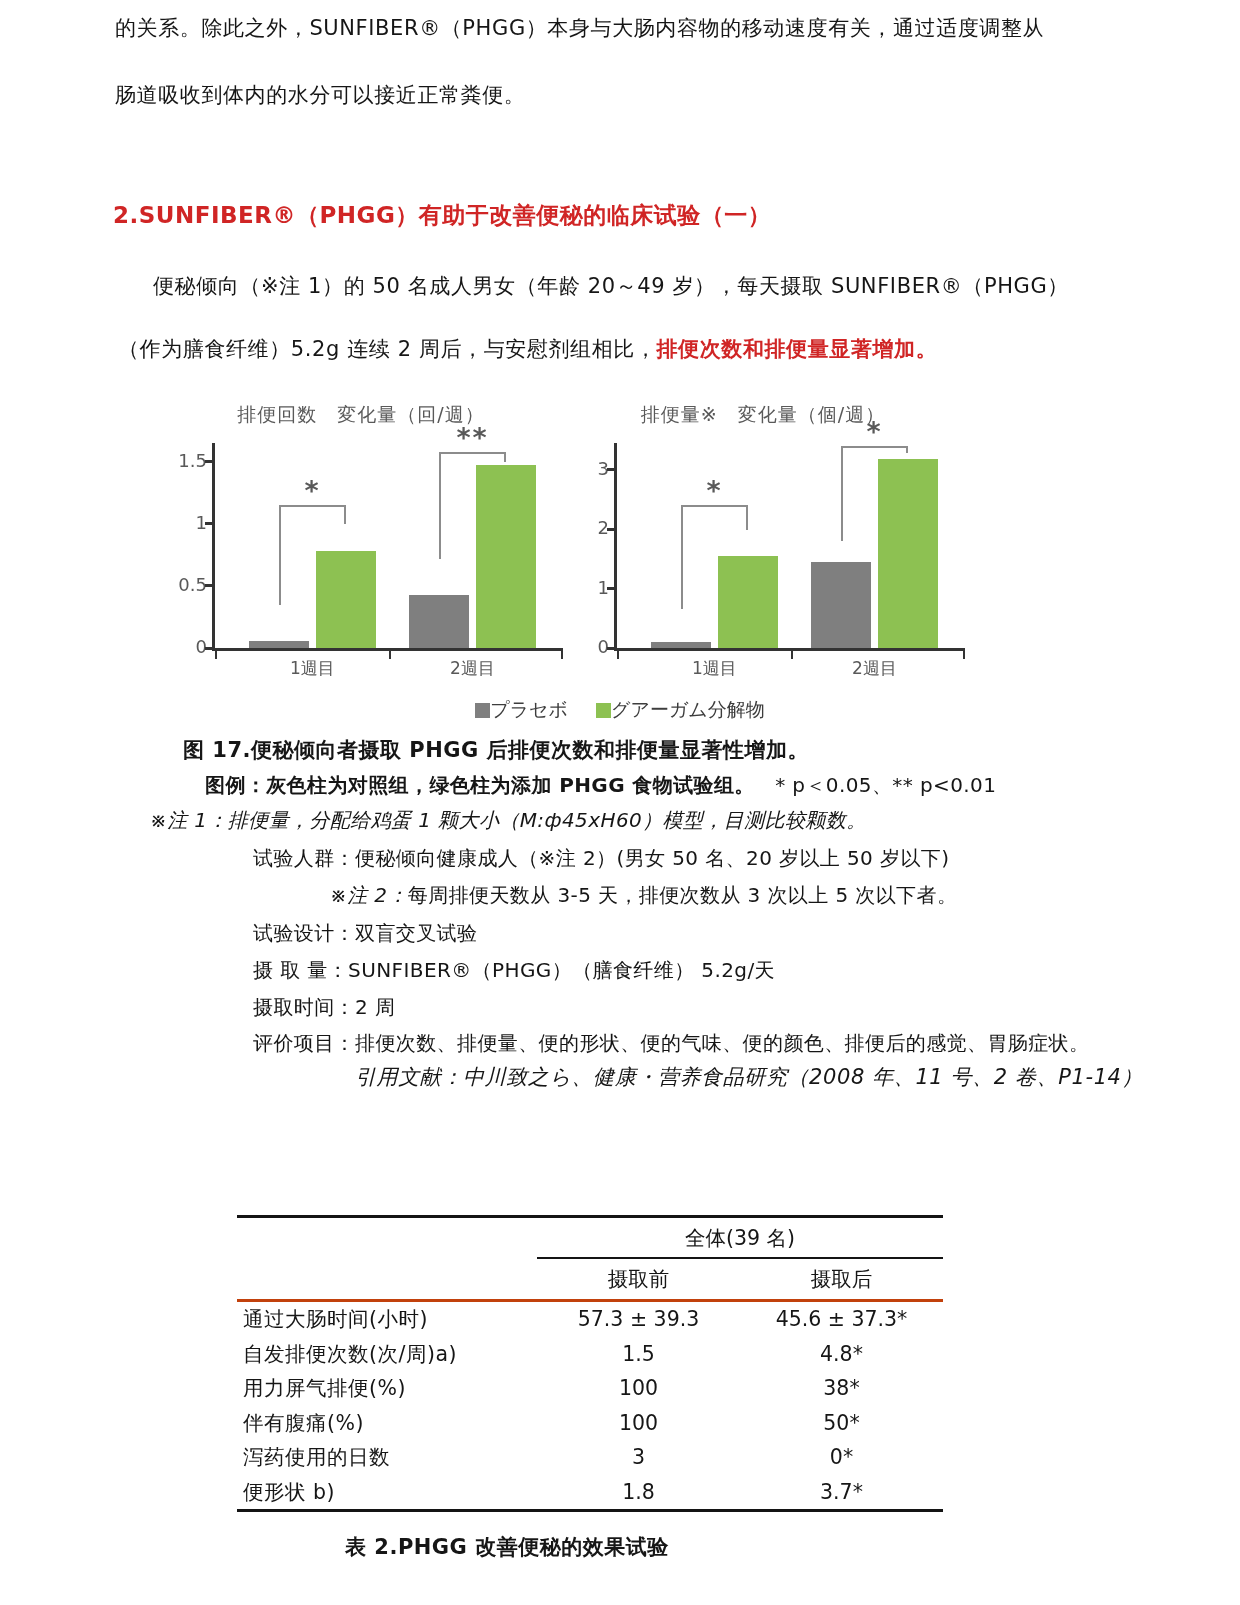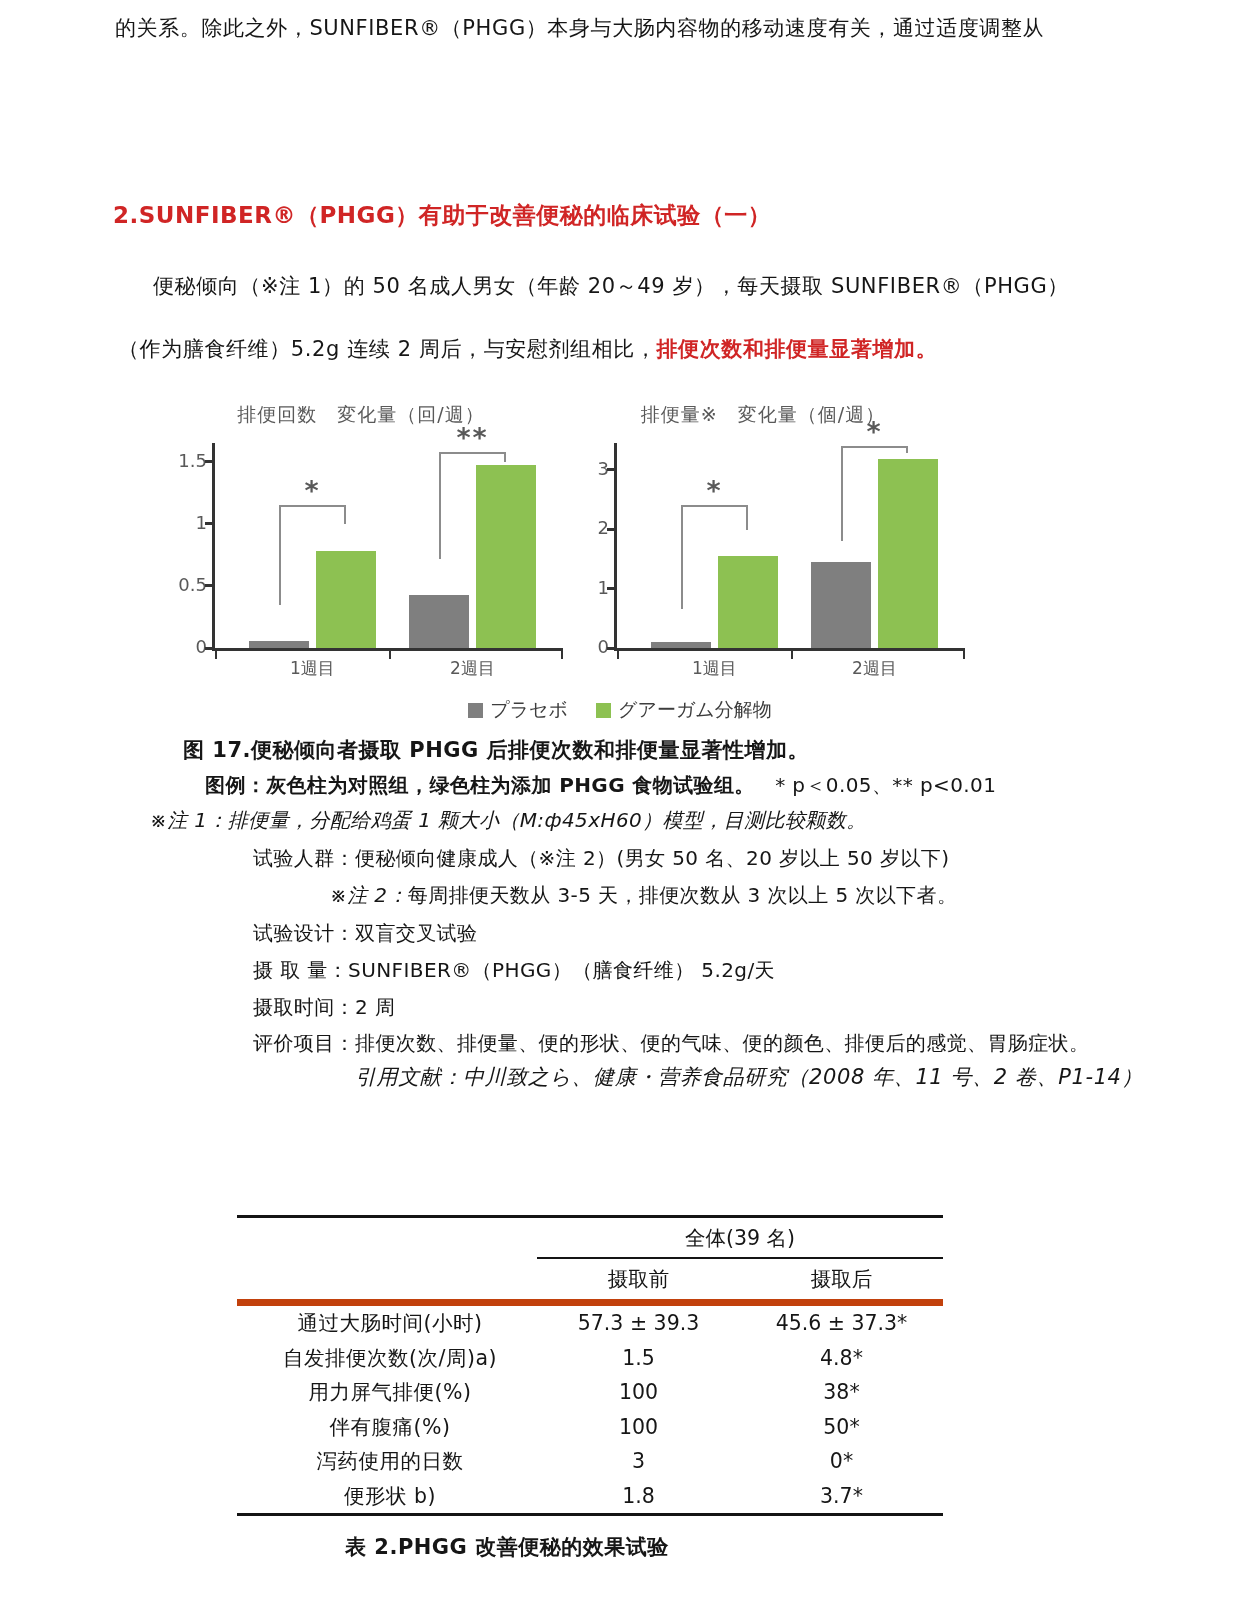--- a/index.html
+++ b/index.html
@@ -19,44 +19,45 @@
         border-left:3px solid #333;border-bottom:3px solid #333;overflow:visible;}
   .bar{position:absolute;bottom:0;}
   .ytick-label{position:absolute;left:-50px;width:42px;text-align:right;color:#595959;font-size:18px;line-height:20px;}
   .ytick-mark{position:absolute;left:-10px;width:10px;height:0;border-top:3px solid #333;}
   .xtick-mark{position:absolute;bottom:-11px;width:0;height:8px;border-left:2px solid #333;}
   .xlabel{position:absolute;top:214px;width:120px;text-align:center;color:#595959;font-size:17px;}
   .sig-h{position:absolute;border-top:2px solid #8c8c8c;}
   .sig-v{position:absolute;width:0;border-left:2px solid #8c8c8c;}
   .sig-label{position:absolute;width:48px;text-align:center;color:#595959;font-size:27px;font-weight:bold;letter-spacing:2px;line-height:27px;}
   .legend{position:absolute;left:0;top:697px;width:1240px;display:flex;justify-content:center;gap:28px;font-size:19px;color:#3d3d3d;}
-  .legend-item{display:flex;align-items:center;gap:7px;}
+  .legend-item{display:flex;align-items:center;}
   .legend-swatch{width:15px;height:15px;display:inline-block;}
   
   .fig-caption{position:absolute;left:0;top:736px;width:992px;text-align:center;font-weight:bold;font-size:21px;letter-spacing:0.5px;}
   .note-line{font-size:20px;letter-spacing:0.4px;white-space:nowrap;}
   .citation{font-style:italic;font-size:21px;letter-spacing:0.6px;white-space:nowrap;}
   
   .dtable{position:absolute;left:237px;top:1215px;width:706px;font-size:20.5px;}
   .t-top{border-top:3px solid #141414;}
   .t-bottom{border-top:3px solid #141414;}
   .t-group-row{display:grid;grid-template-columns:300px 406px;height:41px;}
   .t-group-cell{display:flex;align-items:center;justify-content:center;border-bottom:2px solid #141414;}
-  .t-colhead-row{display:grid;grid-template-columns:300px 203px 203px;height:40px;border-bottom:7px solid #c2410c;align-items:center;}
+  .t-colhead-row{display:grid;grid-template-columns:300px 203px 203px;height:40px;border-bottom:3px solid #c2410c;align-items:center;}
   .t-row{display:grid;grid-template-columns:300px 203px 203px;height:34.5px;align-items:center;}
-  .t-cell.label{text-align:center;padding-left:6px;letter-spacing:0.5px;}
+  .t-cell.label{text-align:left;padding-left:6px;letter-spacing:0.5px;}
   .t-cell.num{text-align:center;}
   .table-caption{position:absolute;left:345px;top:1533px;font-weight:bold;font-size:21px;letter-spacing:0.5px;}
 </style>
 </head>
 <body>
 
 <div class="page">
 
   <div class="abs body-text" style="left:115px;top:14px;">的关系。除此之外，SUNFIBER®（PHGG）本身与大肠内容物的移动速度有关，通过适度调整从</div>
+  <div class="abs body-text" style="left:115px;top:81px;">肠道吸收到体内的水分可以接近正常粪便。</div>
 
   <div class="abs heading" style="left:113px;top:200px;">2.SUNFIBER®（PHGG）有助于改善便秘的临床试验（一）</div>
 
   <div class="abs body-text" style="left:153px;top:272px;">便秘倾向（※注 1）的 50 名成人男女（年龄 20～49 岁），每天摄取 SUNFIBER®（PHGG）</div>
   <div class="abs body-text" style="left:118px;top:335px;"><span>（作为膳食纤维）5.2g 连续 2 周后，与安慰剂组相比，</span><span class="red-bold">排便次数和排便量显著增加。</span></div>
 
   <div class="figure-area">
     <div class="chart" id="chart-0">
         <div class="chart-title">排便回数　変化量（回/週）</div>
         <div class="plot">

